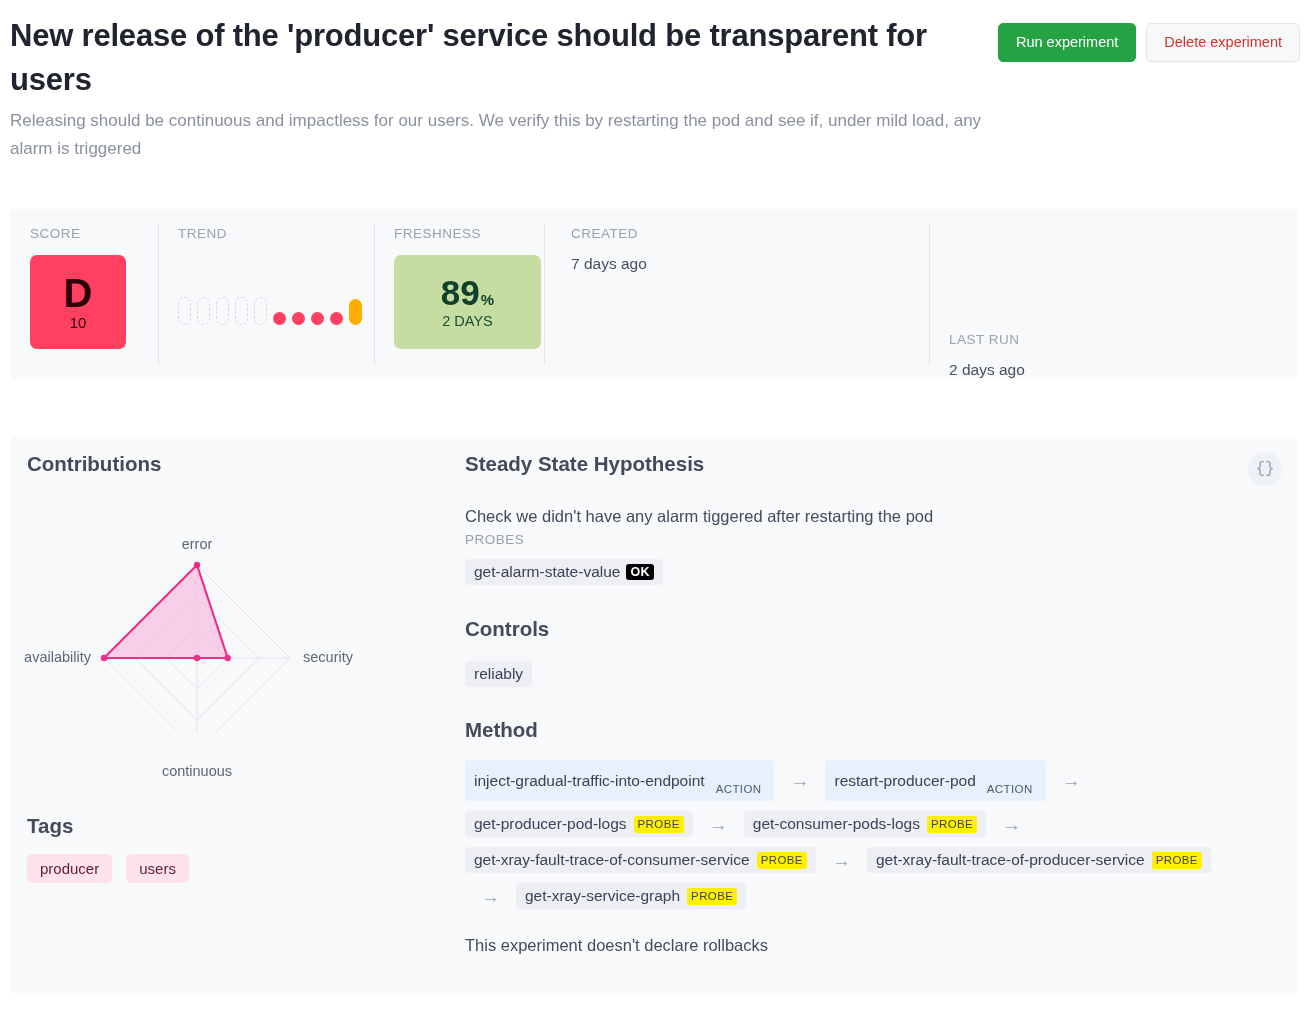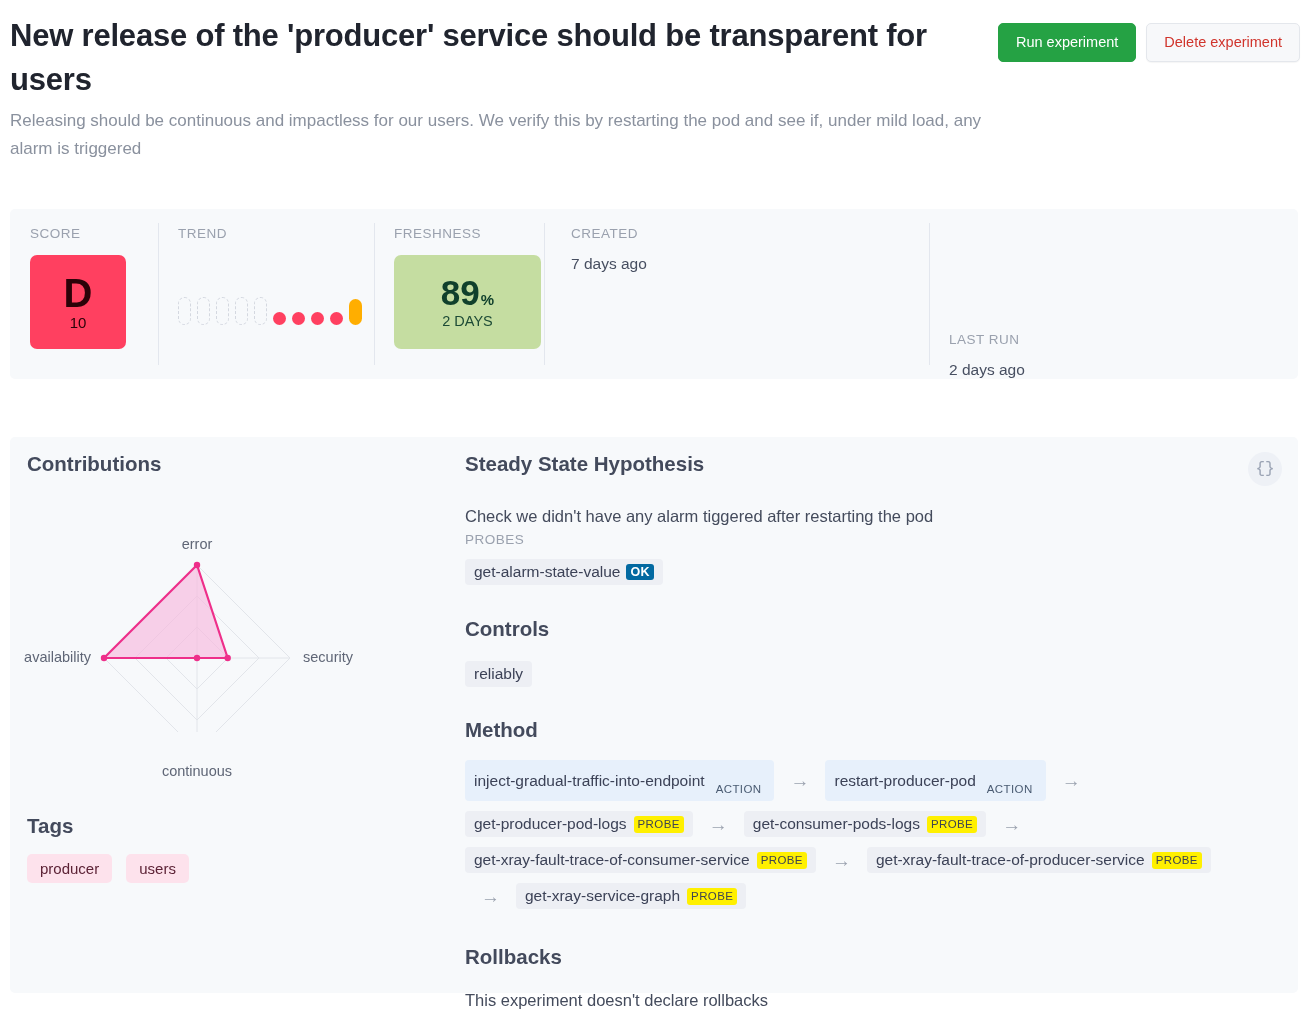--- a/index.html
+++ b/index.html
@@ -255,21 +255,21 @@
     align-items: center;
     gap: 6px;
     background: #edeff4;
     border-radius: 4px;
     padding: 4px 9px;
     font-size: 15.5px;
     color: #3c4257;
     margin-top: 12px;
   }
   .badge-ok {
-    background: #0369a1;
+    background: #000000;
     color: #fff;
     font-size: 12.5px;
     font-weight: 700;
     border-radius: 3px;
     padding: 1px 4px;
     letter-spacing: .2px;
   }
   .h-controls { margin-top: 32px; }
   .h-method   { margin-top: 31px; }
   .h-rollbacks{ margin-top: 31px; }
@@ -455,18 +455,17 @@
           <span>get-xray-fault-trace-of-producer-service</span>
           <span class="badge-kind kind-probe">PROBE</span>
         </div>
         <span class="arrow">→</span>
         <div class="step">
           <span>get-xray-service-graph</span>
           <span class="badge-kind kind-probe">PROBE</span>
         </div>
       </div>
 
-    <h2 class="section-heading h-rollbacks">Rollbacks</h2>
     <p class="rollback-text">This experiment doesn't declare rollbacks</p>
   </div>
 
   <button class="json-btn">{}</button>
 </div>
 
 </body></html>

